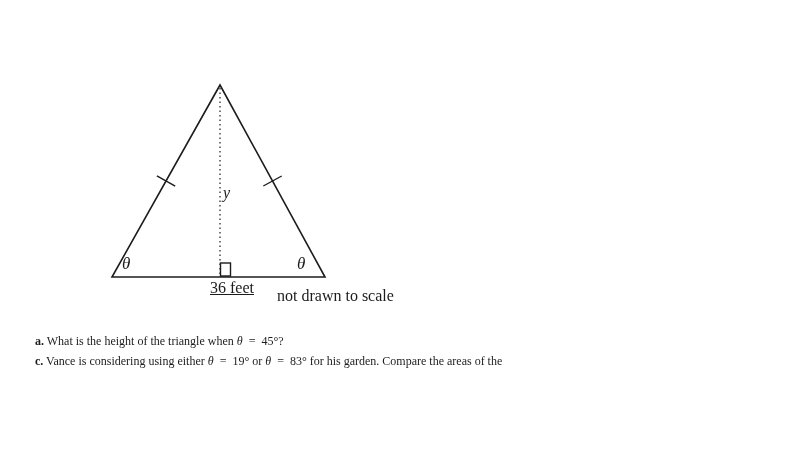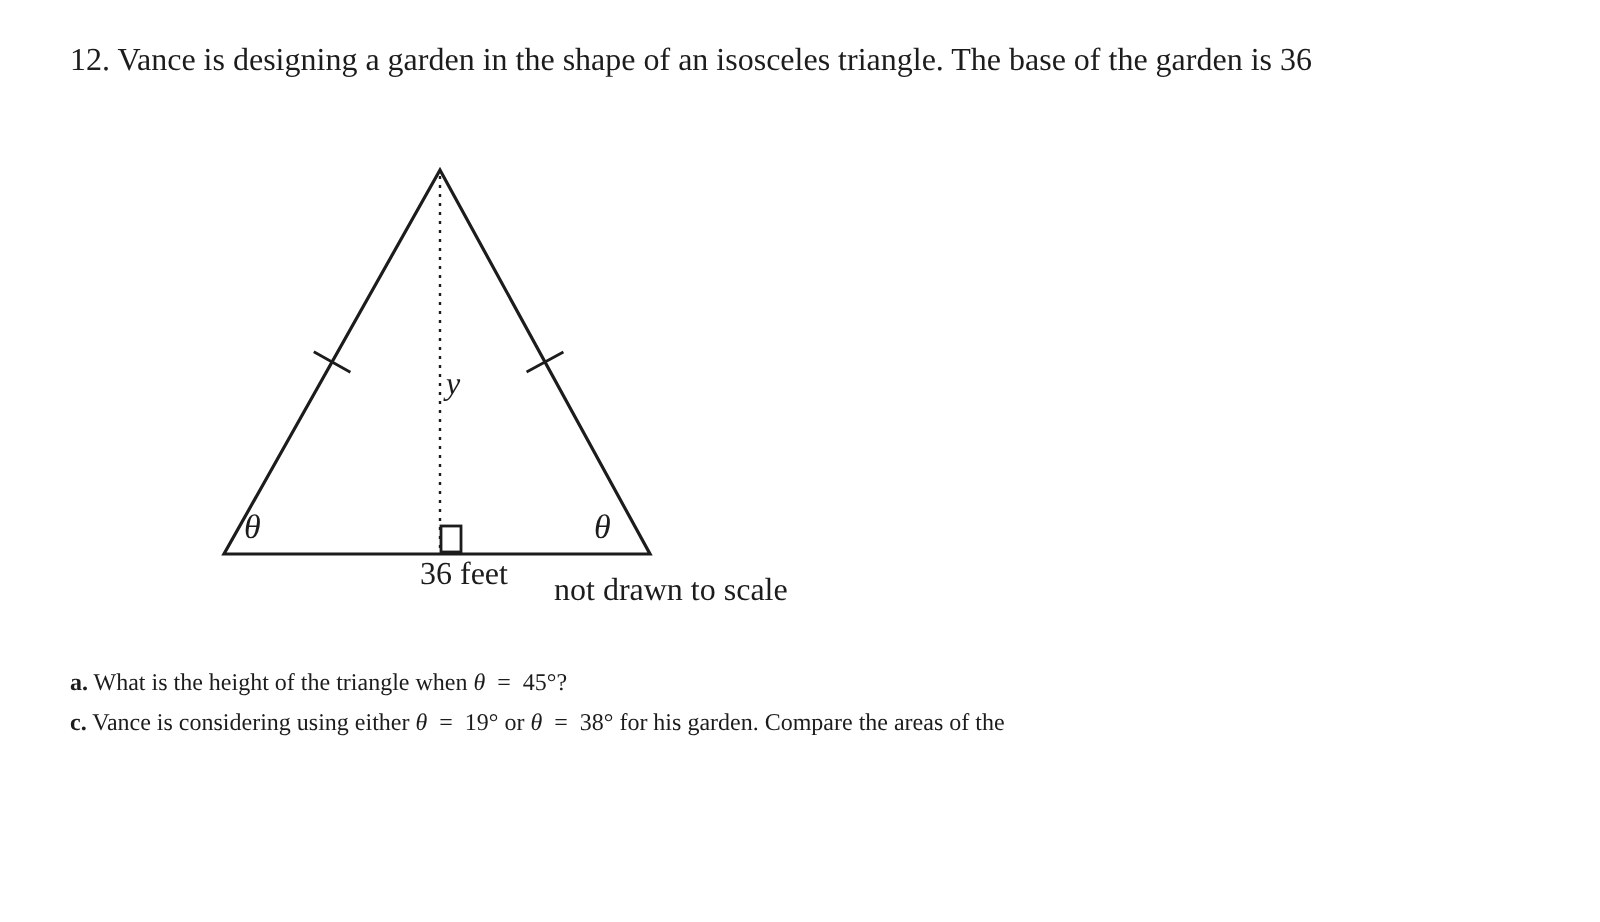--- a/index.html
+++ b/index.html
@@ -53,35 +53,34 @@
   .q-line { white-space: pre; }
   .q-label { font-weight: bold; }
   .q-cont { padding-left: 20px; }
 </style>
 </head>
 <body>
 
 <div class="page">
 
   <div class="para">
-    <div class="line">12. Vance is designing a garden in the shape of an isosceles triangle. The base of the garden is 36</div>
   </div>
 
   <svg class="diagram-svg" viewBox="0 0 800 461">
     <polygon points="220,85 112,277 325,277" fill="none" stroke="#1c1c1c" stroke-width="1.6"></polygon>
     <line x1="220" y1="88" x2="220" y2="275" stroke="#1c1c1c" stroke-width="1.2" stroke-dasharray="1.5,3"></line>
     <rect x="220.5" y="263" width="10" height="13" fill="none" stroke="#1c1c1c" stroke-width="1.4"></rect>
     <line x1="156.9" y1="175.9" x2="175.2" y2="186.1" stroke="#1c1c1c" stroke-width="1.4"></line>
     <line x1="263.3" y1="186" x2="281.7" y2="176" stroke="#1c1c1c" stroke-width="1.4"></line>
   </svg>
 
   <div class="dlabel y-label" style="left:223px; top:185px;">y</div>
   <div class="dlabel theta-label" style="left:122px; top:256px;">θ</div>
   <div class="dlabel theta-label" style="left:297px; top:256px;">θ</div>
-  <div class="dlabel" style="left:210px; top:280px;">36 feet</div>
+  <div class="dlabel" style="left:210px; top:280px;text-decoration:underline;">36 feet</div>
   <div class="dlabel" style="left:277px; top:288px;">not drawn to scale</div>
 
   <div class="questions">
     <div class="q-line"><span class="q-label">a.</span><span> What is the height of the triangle when </span><span class="it">θ</span><span>  =  45°?</span></div>
-    <div class="q-line"><span class="q-label">c.</span><span> Vance is considering using either </span><span class="it">θ</span><span>  =  19° or </span><span class="it">θ</span><span>  =  38° for his garden. Compare the areas of the</span></div>
+    <div class="q-line"><span class="q-label">c.</span><span> Vance is considering using either </span><span class="it">θ</span><span>  =  19° or </span><span class="it">θ</span><span>  =  83° for his garden. Compare the areas of the</span></div>
   </div>
 
 </div>
 
 </body></html>

